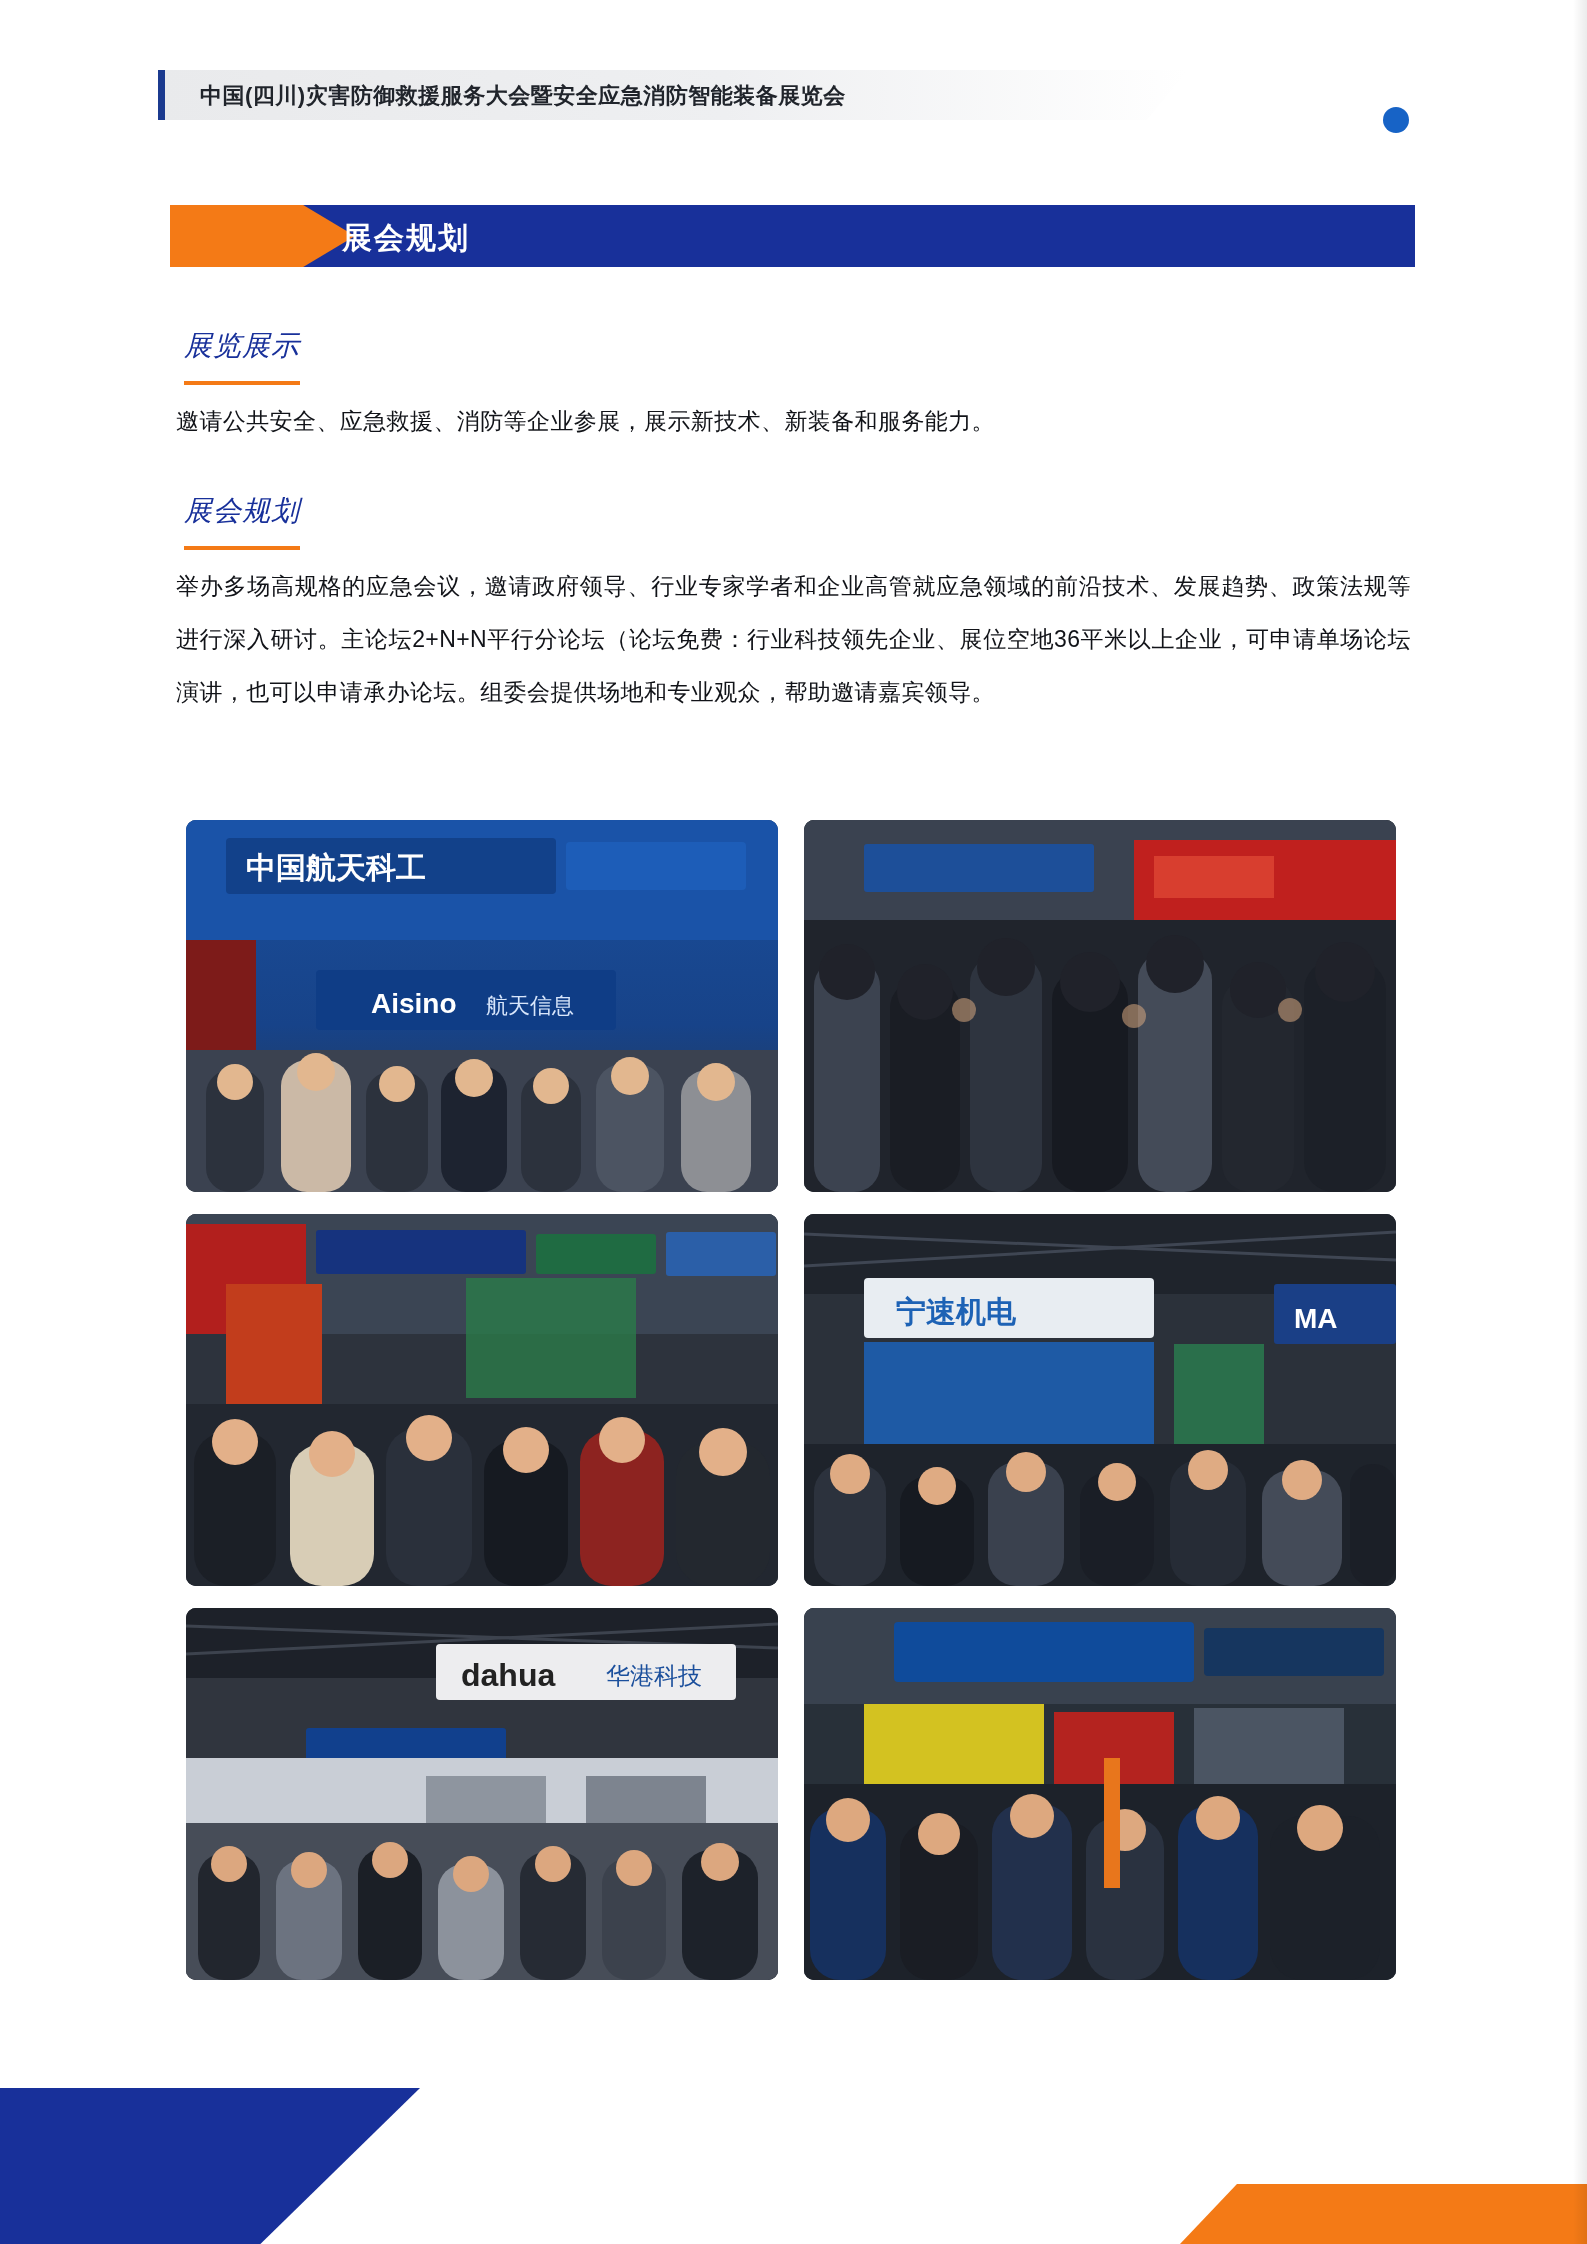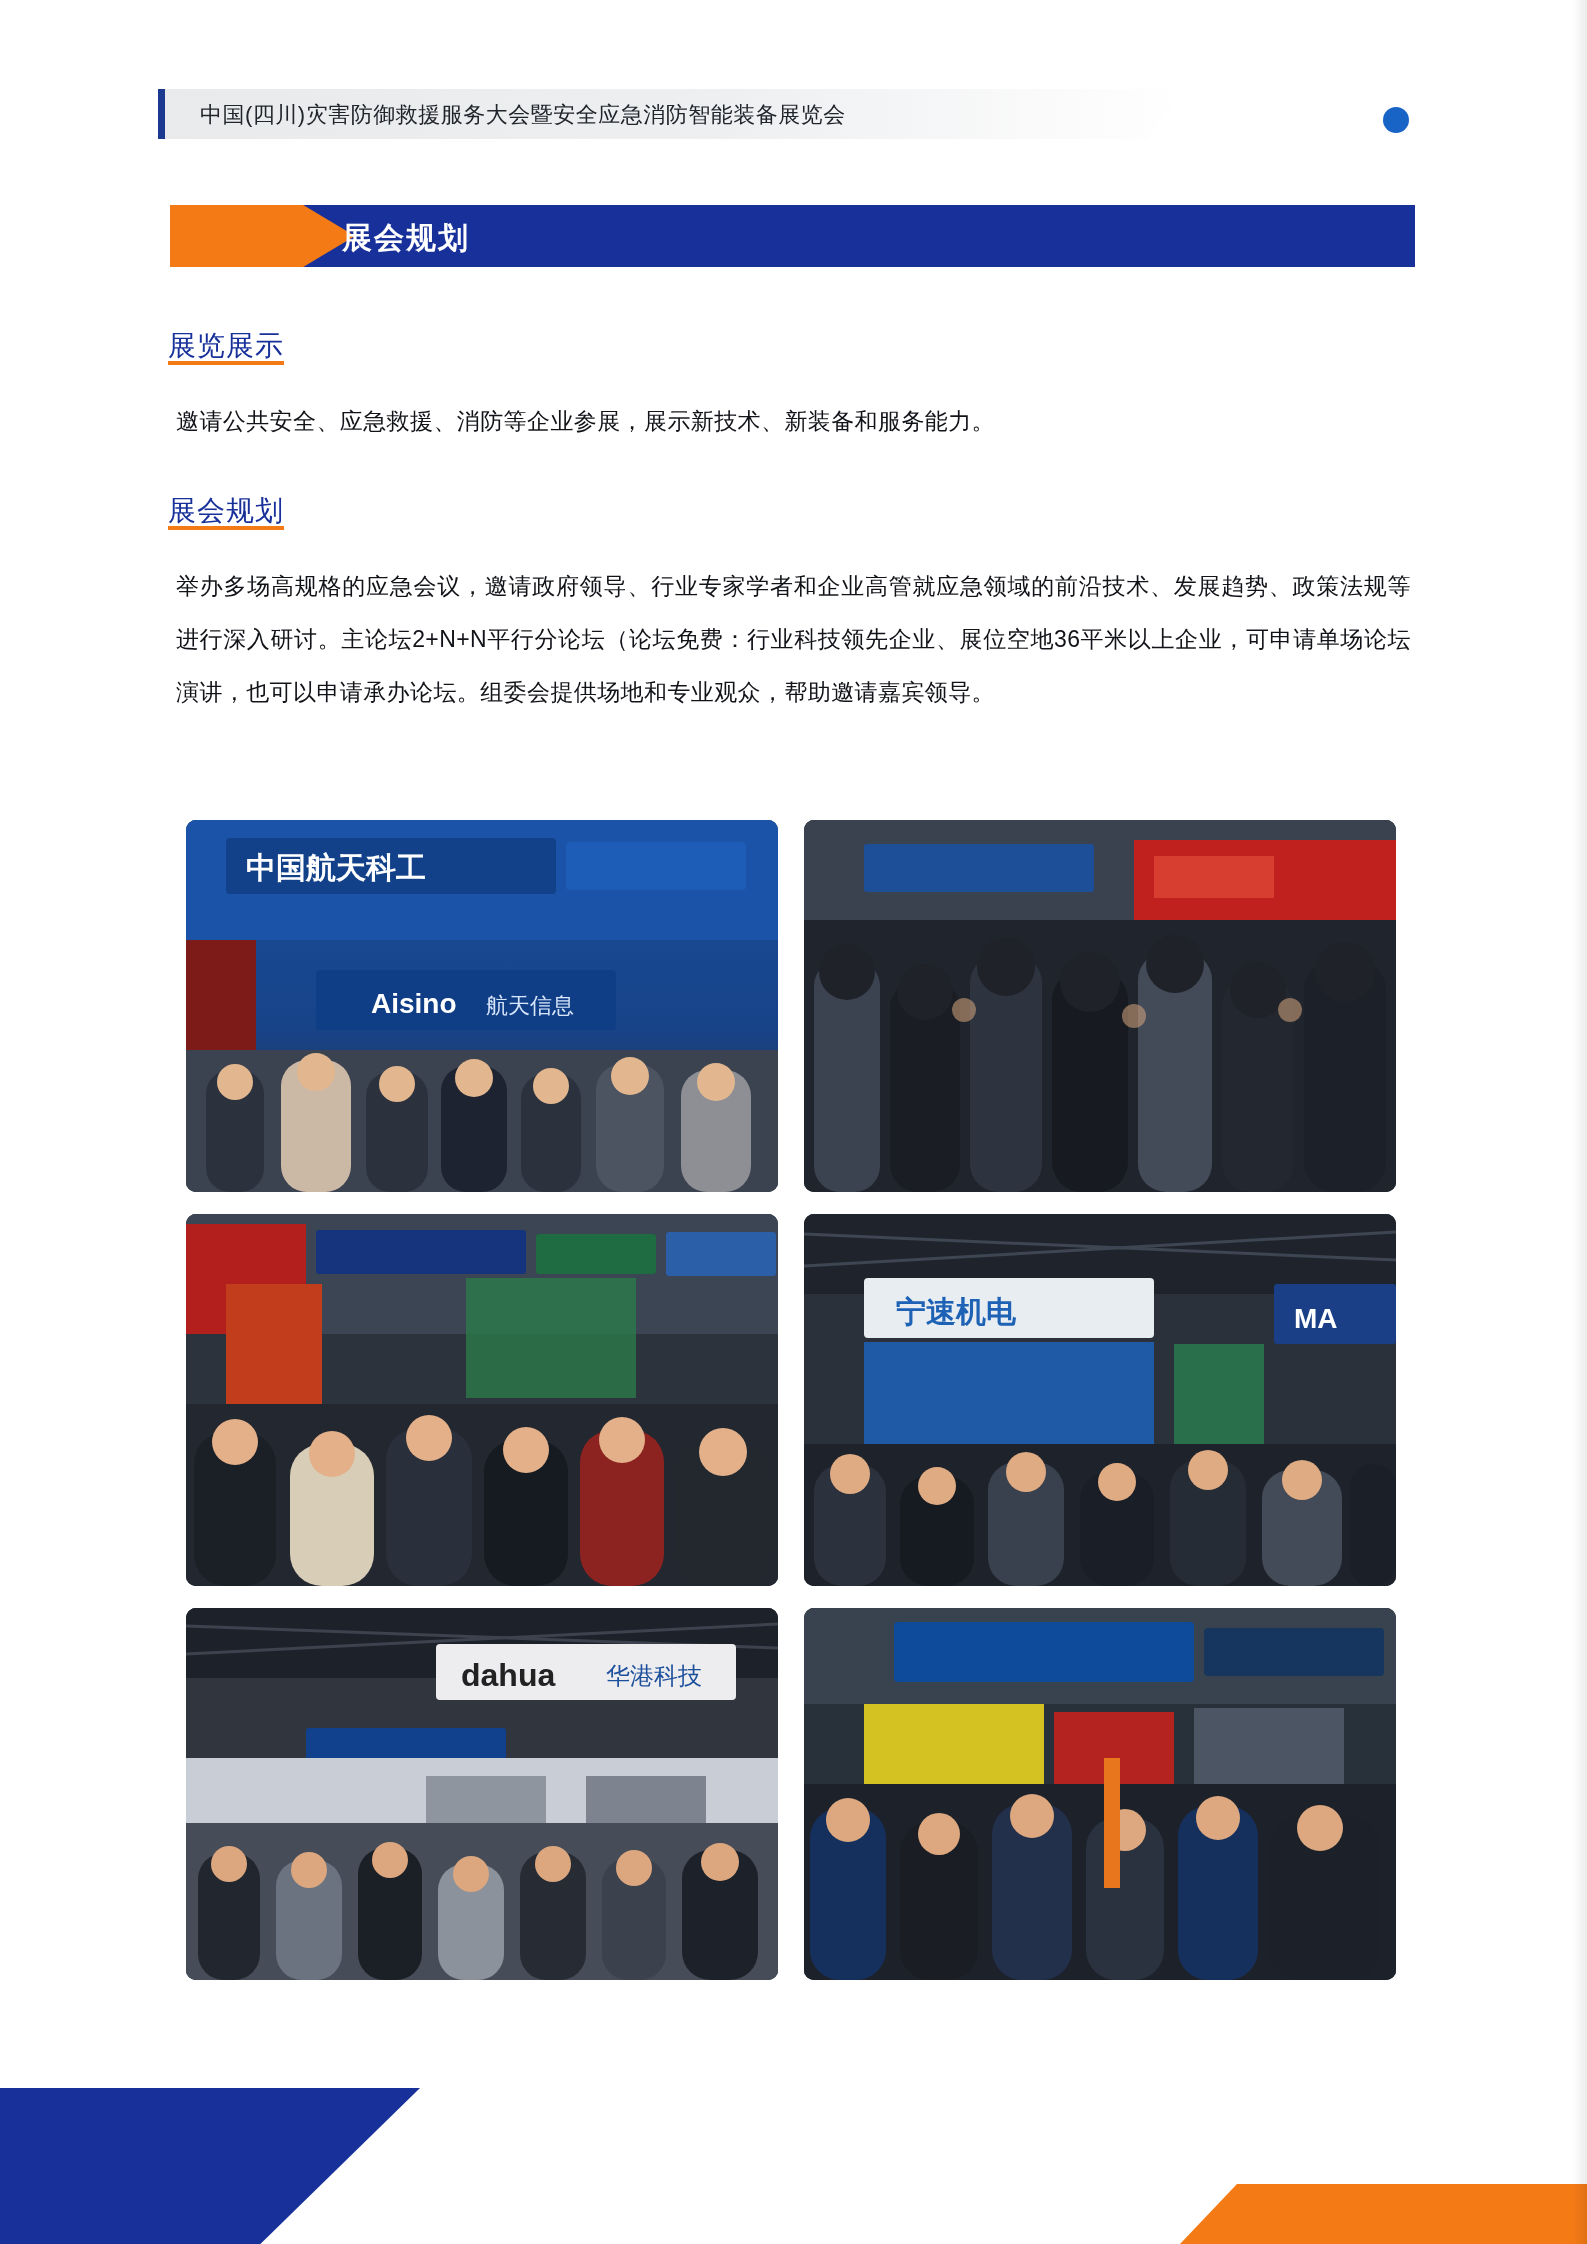--- a/index.html
+++ b/index.html
@@ -21,23 +21,24 @@
     width: 1587px;
     height: 2244px;
     background: #ffffff;
     overflow: hidden;
   }
 
   
   .header {
     position: absolute;
     left: 0;
-    top: 89px;
+    top: 70px;
     width: 1190px;
     height: 60px;
+    font-weight: bold;
   }
   .header-bar {
     position: absolute;
     left: 158px;
     top: 0;
     width: 1030px;
     height: 50px;
     background: linear-gradient(90deg, #e9eaec 0%, #eeeff1 55%, #ffffff 100%);
     clip-path: polygon(0 0, 100% 0, 96% 100%, 0 100%);
   }
@@ -99,25 +100,26 @@
     top: 13px;
     font-size: 30px;
     font-weight: bold;
     color: #ffffff;
     letter-spacing: 2px;
   }
 
   
   .subhead {
     position: absolute;
-    left: 168px;
+    left: 184px;
     font-size: 28px;
     color: #18309a;
     letter-spacing: 1px;
-    padding-bottom: 0;
+    padding-bottom: 20px;
+    font-style: italic;
   }
   .subhead::after {
     content: "";
     position: absolute;
     left: 0;
     bottom: 0;
     width: 100%;
     height: 4px;
     background: #f47a16;
   }

